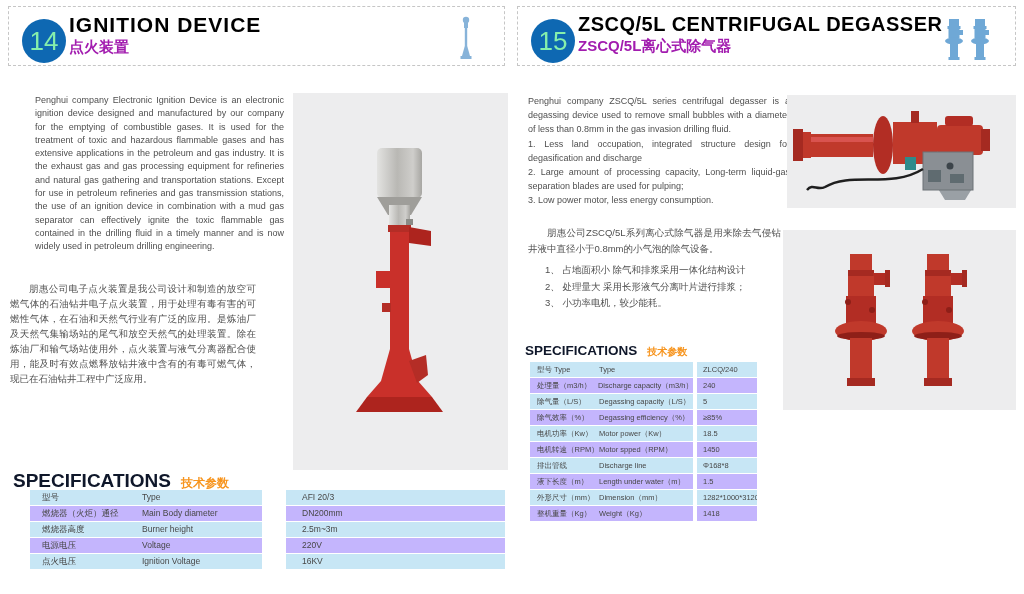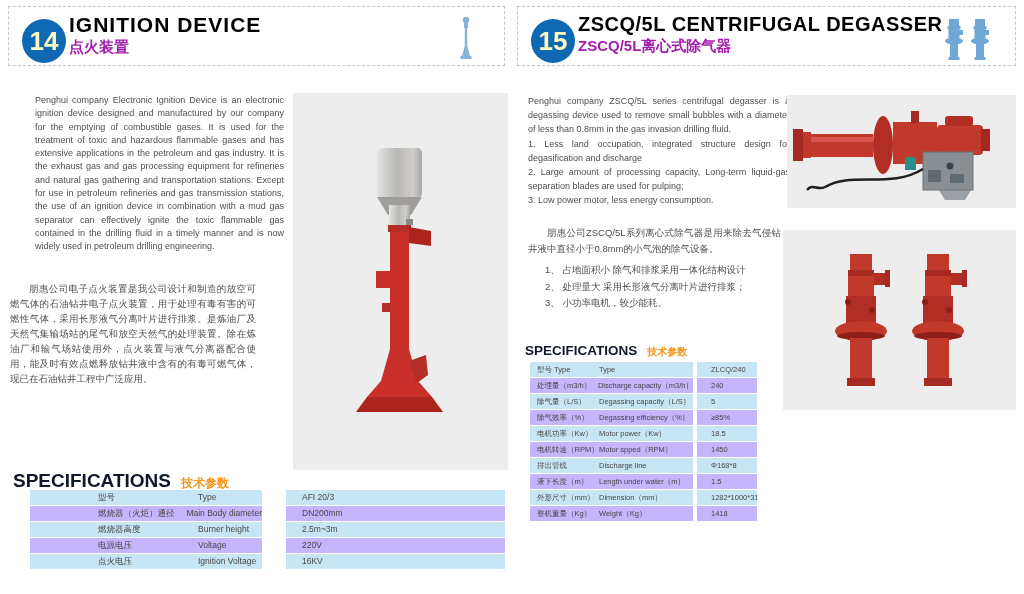--- a/index.html
+++ b/index.html
@@ -8,21 +8,21 @@
     font-family:"Liberation Sans", sans-serif; overflow:hidden; color:#4f4f4f;
   }
   .abs { position:absolute; }
 
   
   .hdr { position:absolute; top:6px; height:58px; border:1px dashed #c6c6c6; background:#fff; }
   .hdr-left  { left:8px;   width:495px; }
   .hdr-right { left:517px; width:497px; }
   .num {
     position:absolute; left:13px; top:12px; width:44px; height:44px; border-radius:50%;
-    background:#0e68b2; color:#fef9c3; font-weight:bold; font-size:26px;
+    background:#0e68b2; color:#86efac; font-weight:normal; font-size:26px;
     display:flex; align-items:center; justify-content:center;
   }
   .titles { position:absolute; left:60px; top:6px; }
   .t1 { color:#000000; font-weight:bold; font-size:21px; letter-spacing:1px; white-space:nowrap; }
   .hdr-right .t1 { font-size:20px; letter-spacing:0.5px; }
   .t2 { color:#a21caf; font-weight:bold; font-size:15px; margin-top:1px; }
   .hdr-icon { position:absolute; top:9px; }
 
   
   .p-en-left  { left:35px;  top:94px;  width:249px; font-size:9px;   line-height:13.3px; text-align:justify; }
@@ -51,31 +51,31 @@
   .spec-table { position:absolute; }
   .trow { display:flex; height:15px; line-height:15px; margin-bottom:1px; color:#474747; white-space:nowrap; }
   .ca, .cb { display:flex; overflow:hidden; }
   .gap { width:4px; }
   .b { background:#c7e6f5; }
   .g { background:#c4b5fd; }
 
   .tbl-left  { left:30px; top:490px; width:475px; font-size:8.5px; }
   .tbl-left .ca { width:232px; }
   .tbl-left .cb { flex:1;margin-left:20px; }
-  .tbl-left .zh { padding-left:24px; width:100px;margin-left:44px; }
+  .tbl-left .zh { padding-left:12px; width:100px; }
   .tbl-left .en { flex:1; }
   .tbl-left .val { padding-left:16px; width:121px; }
   .tbl-left .extra { flex:1; }
 
   .tbl-right { left:530px; top:362px; width:227px; font-size:7.5px; }
   .tbl-right .ca { width:163px; }
   .tbl-right .cb { width:60px; }
   .tbl-right .zh { padding-left:7px; width:62px; }
   .tbl-right .en { flex:1; }
-  .tbl-right .val { padding-left:14px; }
+  .tbl-right .val { padding-left:6px; }
 </style>
 </head>
 <body>
 
 <div id="page">
 
   <div class="hdr hdr-left">
     <div class="num">14</div>
     <div class="titles">
       <div class="t1">IGNITION DEVICE</div>
@@ -112,21 +112,21 @@
         <rect x="4.5" y="13" width="11" height="9"></rect>
           <rect x="14" y="14" width="5" height="5"></rect>
         <ellipse cx="10" cy="25" rx="9" ry="3.5"></ellipse>
         <rect x="6" y="28" width="8" height="13"></rect>
           <rect x="4.5" y="41" width="11" height="3"></rect>
       </g>
     </svg>
   </div>
 
   <div class="abs p-en-left">Penghui company Electronic Ignition Device is an electronic ignition device designed and manufactured by our company for the emptying of combustible gases. It is used for the treatment of toxic and hazardous flammable gases and has extensive applications in the petroleum and gas industry. It is the exhaust gas and gas processing equipment for refineries and natural gas gathering and transportation stations. Except for use in petroleum refineries and gas transmission stations, the use of an ignition device in combination with a mud gas separator can effectively ignite the toxic flammable gas contained in the drilling fluid in a timely manner and is now widely used in petroleum drilling engineering.</div>
-  <div class="abs p-zh-left">朋惠公司电子点火装置是我公司设计和制造的放空可燃气体的石油钻井电子点火装置，用于处理有毒有害的可燃性气体，采用长形液气分离叶片进行排浆。是炼油厂及天然气集输场站的尾气和放空天然气的处理装置。除在炼油厂和输气场站使用外，点火装置与液气分离器配合使用，能及时有效点燃释放钻井液中含有的有毒可燃气体，现已在石油钻井工程中广泛应用。</div>
+  <div class="abs p-zh-left">朋惠公司电子点火装置是我公司设计和制造的放空可燃气体的石油钻井电子点火装置，用于处理有毒有害的可燃性气体，在石油和天然气行业有广泛的应用。是炼油厂及天然气集输场站的尾气和放空天然气的处理装置。除在炼油厂和输气场站使用外，点火装置与液气分离器配合使用，能及时有效点燃释放钻井液中含有的有毒可燃气体，现已在石油钻井工程中广泛应用。</div>
 
   <div class="photo photo-left">
     <svg width="215" height="377" viewBox="0 0 215 377">
       <defs>
         <linearGradient id="sg" x1="0" y1="0" x2="1" y2="0">
           <stop offset="0" stop-color="#e3e3e1"></stop>
             <stop offset="0.45" stop-color="#b9b8b4"></stop>
           <stop offset="0.8" stop-color="#cfcecb"></stop>
             <stop offset="1" stop-color="#a7a6a2"></stop>
         </linearGradient>

